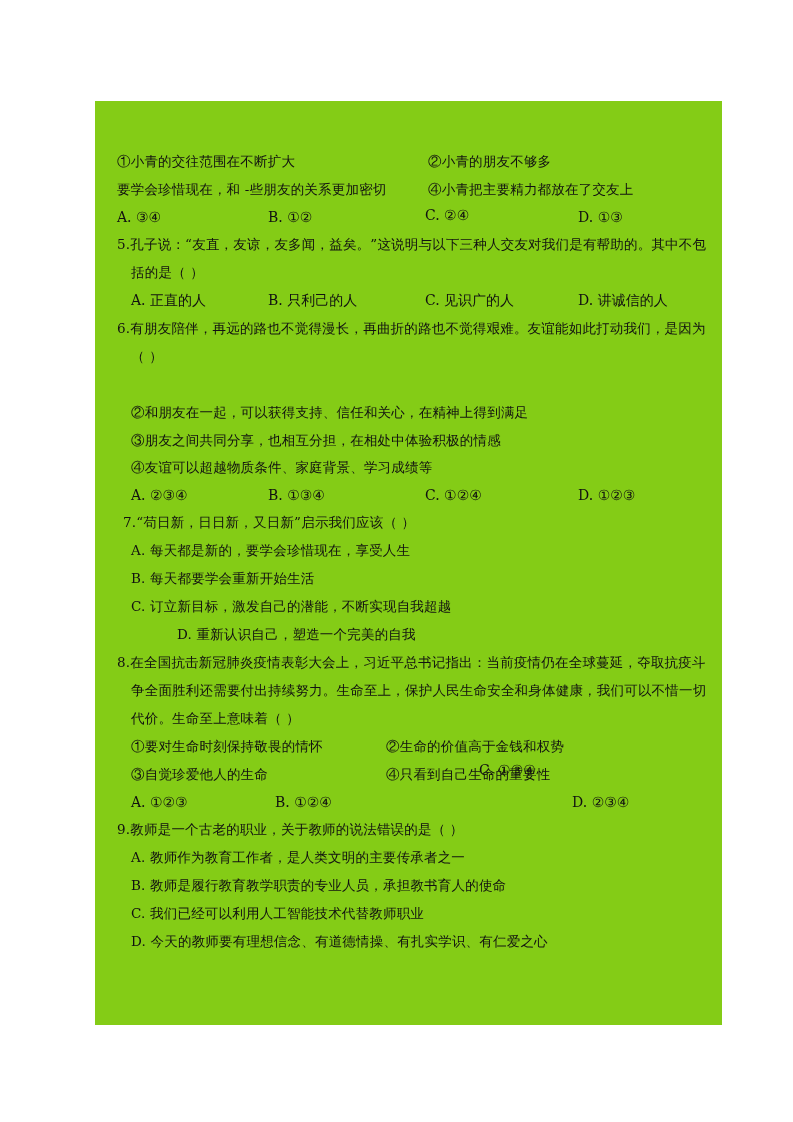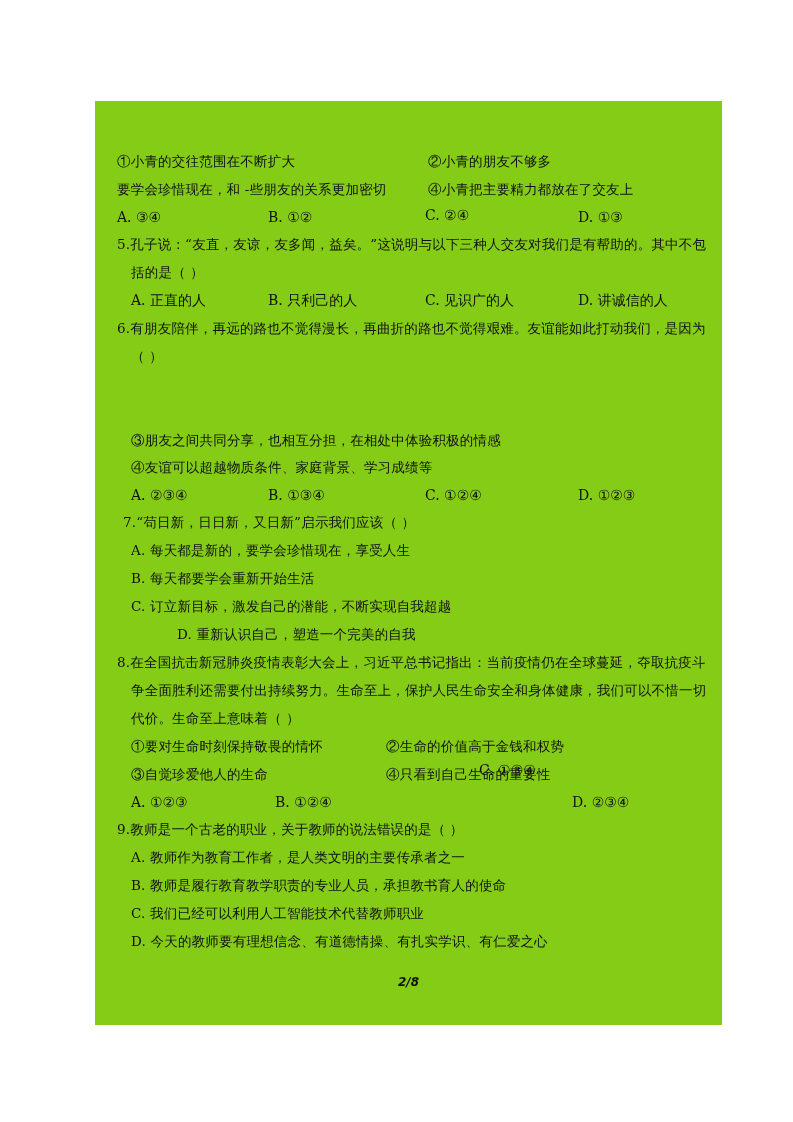--- a/index.html
+++ b/index.html
@@ -63,20 +63,21 @@
 
   <div class="line" style="left:22px;top:134px;">5.孔子说：“友直，友谅，友多闻，益矣。”这说明与以下三种人交友对我们是有帮助的。其中不包</div>
   <div class="line" style="left:36px;top:162px;">括的是（      ）</div>
   <div class="opt" style="left:36px;top:190px;">A. 正直的人</div>
   <div class="opt" style="left:173px;top:190px;">B. 只利己的人</div>
   <div class="opt" style="left:330px;top:190px;">C. 见识广的人</div>
   <div class="opt" style="left:483px;top:190px;">D. 讲诚信的人</div>
 
   <div class="line" style="left:22px;top:218px;">6.有朋友陪伴，再远的路也不觉得漫长，再曲折的路也不觉得艰难。友谊能如此打动我们，是因为</div>
   <div class="line" style="left:36px;top:246px;">（      ）</div>
+  <div class="line" style="left:36px;top:302px;">②和朋友在一起，可以获得支持、信任和关心，在精神上得到满足</div>
   <div class="line" style="left:36px;top:330px;">③朋友之间共同分享，也相互分担，在相处中体验积极的情感</div>
   <div class="line" style="left:36px;top:357px;">④友谊可以超越物质条件、家庭背景、学习成绩等</div>
   <div class="opt" style="left:36px;top:385px;">A. ②③④</div>
   <div class="opt" style="left:173px;top:385px;">B. ①③④</div>
   <div class="opt" style="left:330px;top:385px;">C. ①②④</div>
   <div class="opt" style="left:483px;top:385px;">D. ①②③</div>
 
   <div class="line" style="left:28px;top:412px;">7.“苟日新，日日新，又日新”启示我们应该（      ）</div>
   <div class="line" style="left:36px;top:440px;">A. 每天都是新的，要学会珍惜现在，享受人生</div>
   <div class="line" style="left:36px;top:468px;">B. 每天都要学会重新开始生活</div>
@@ -94,14 +95,13 @@
   <div class="opt" style="left:180px;top:692px;">B. ①②④</div>
   <div class="opt" style="left:340px;top:660px;margin-left:44px;">C. ①③④</div>
   <div class="opt" style="left:477px;top:692px;">D. ②③④</div>
 
   <div class="line" style="left:22px;top:719px;">9.教师是一个古老的职业，关于教师的说法错误的是（      ）</div>
   <div class="line" style="left:36px;top:747px;">A. 教师作为教育工作者，是人类文明的主要传承者之一</div>
   <div class="line" style="left:36px;top:775px;">B. 教师是履行教育教学职责的专业人员，承担教书育人的使命</div>
   <div class="line" style="left:36px;top:803px;">C. 我们已经可以利用人工智能技术代替教师职业</div>
   <div class="line" style="left:36px;top:831px;">D. 今天的教师要有理想信念、有道德情操、有扎实学识、有仁爱之心</div>
 
-  <div class="footer" style="top:874px;">2/8</div>
 </div>
 
 </body></html>

